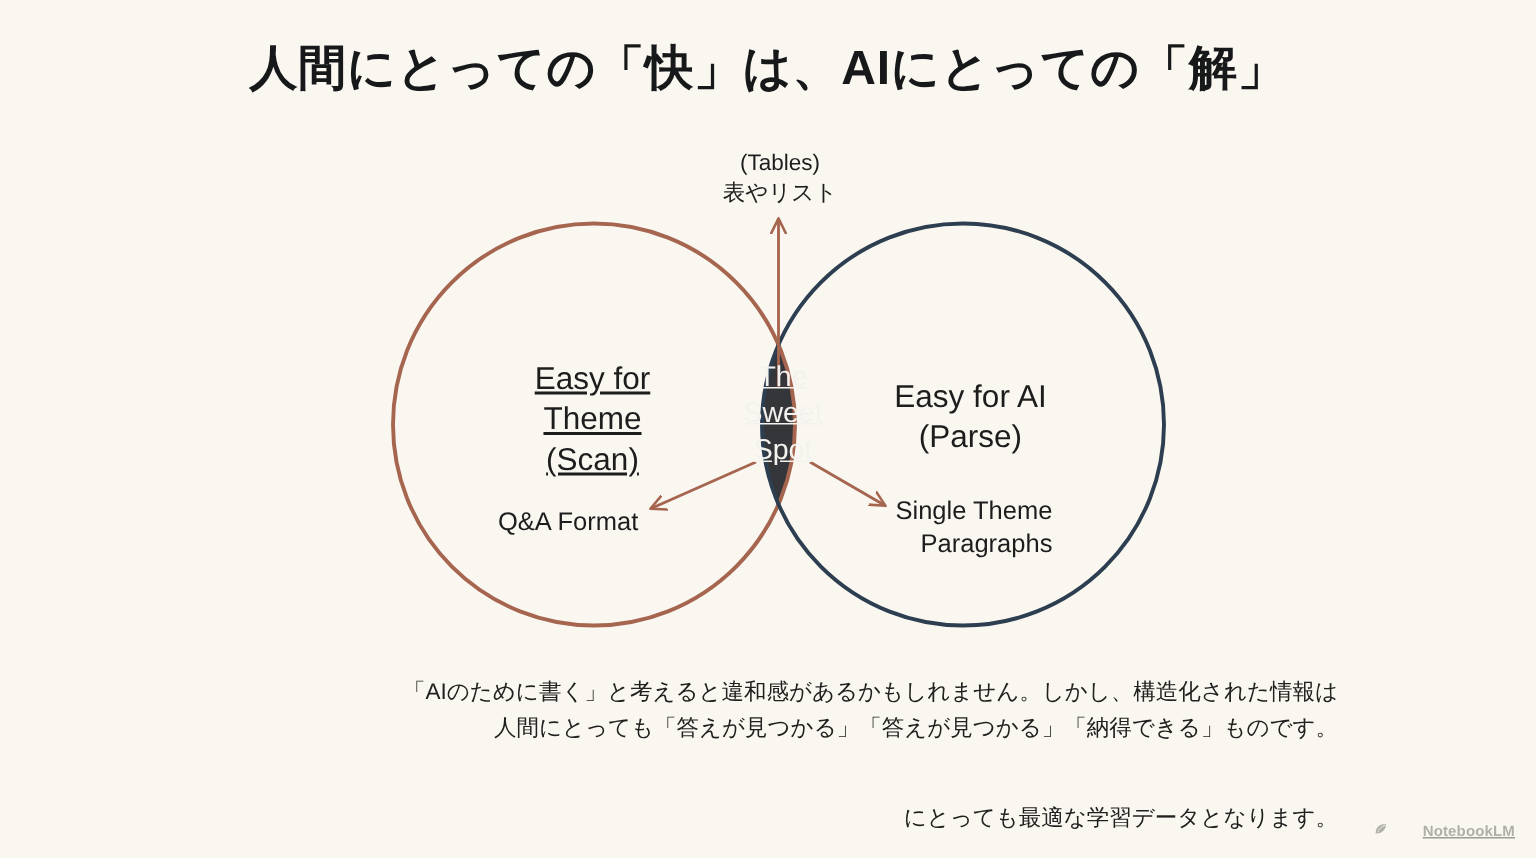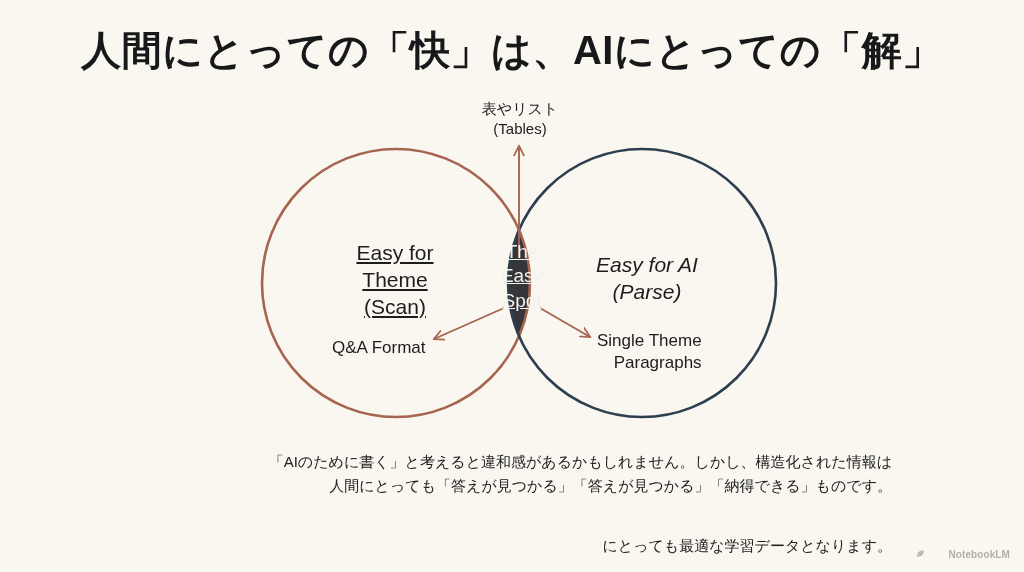--- a/index.html
+++ b/index.html
@@ -22,21 +22,21 @@
     background: #FAF7F1;
   }
 
   
   #title {
     position: absolute;
     left: 0;
     top: 26px;
     width: 1024px;
     text-align: center;
-    font-size: 40px;
+    font-size: 32px;
     font-weight: bold;
     letter-spacing: 0.5px;
     color: #17181a;
     line-height: 1.2;
     white-space: nowrap;
   }
 
   
   #venn-stage {
     position: absolute;
@@ -67,21 +67,20 @@
     font-size: 21px;
     color: #1d1d1d;
     text-decoration: underline;
   }
   #label-right {
     left: 552px;
     top: 252px;
     width: 190px;
     font-size: 21px;
     color: #1d1d1d;
-    font-style: italic;
   }
   #label-center {
     left: 479px;
     top: 240px;
     width: 86px;
     font-size: 19px;
     color: #f4f2ee;
     text-decoration: underline;
   }
 
@@ -130,20 +129,21 @@
 
   
   #watermark {
     position: absolute;
     right: 14px;
     bottom: 9px;
     display: flex;
     align-items: center;
     gap: 22px;
     opacity: 0.42;
+    text-decoration: underline;
   }
   #watermark-text {
     font-size: 10px;
     font-weight: bold;
     color: #4a4a46;
     letter-spacing: 0.1px;
   }
 </style>
 </head>
 <body>
@@ -186,27 +186,27 @@
       <div>(Scan)</div>
     </div>
 
     <div class="venn-label" id="label-right">
       <div>Easy for AI</div>
       <div>(Parse)</div>
     </div>
 
     <div class="venn-label" id="label-center">
       <div>The</div>
-      <div>Easy</div>
+      <div>Sweet</div>
       <div>Spot</div>
     </div>
 
     <div class="callout" id="callout-top">
+      <div>(Tables)</div>
       <div>表やリスト</div>
-      <div>(Tables)</div>
     </div>
 
     <div class="callout" id="callout-left">
       <div>Q&amp;A Format</div>
     </div>
 
     <div class="callout" id="callout-right">
       <div>Single Theme</div>
       <div>Paragraphs</div>
     </div>

